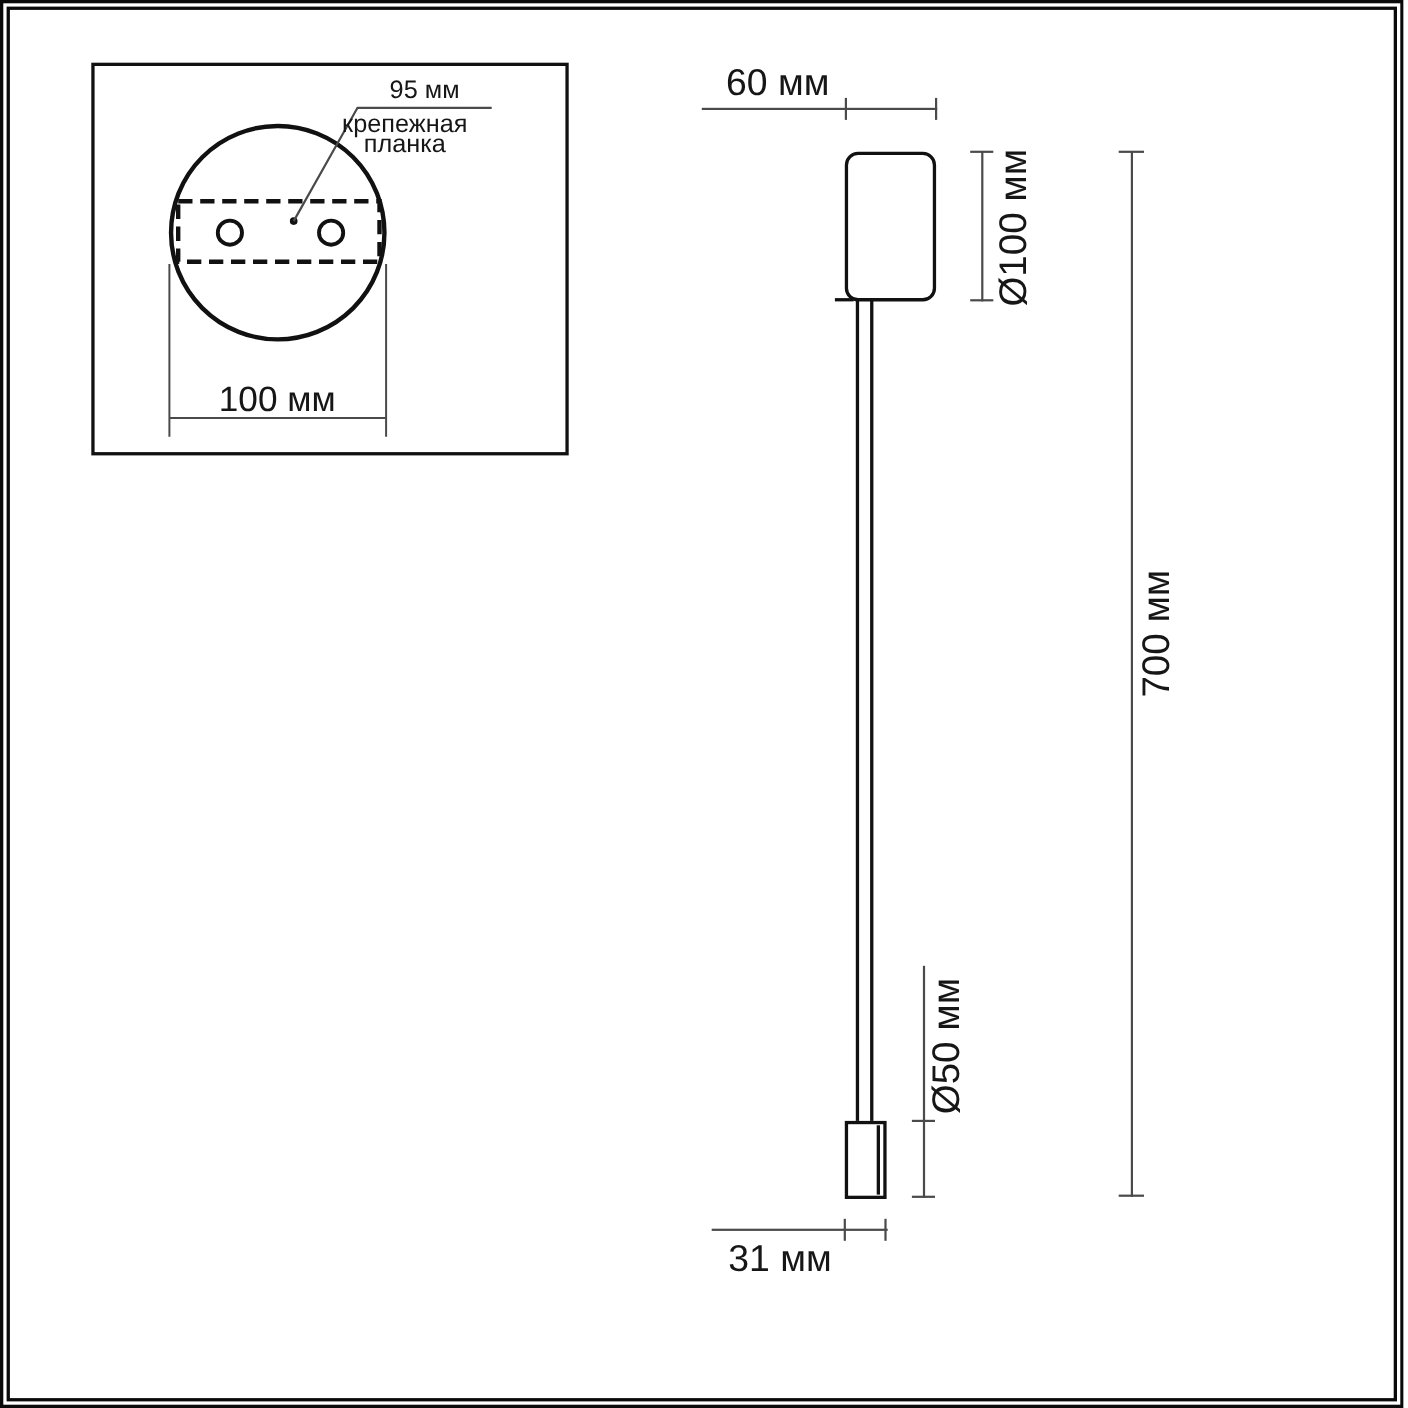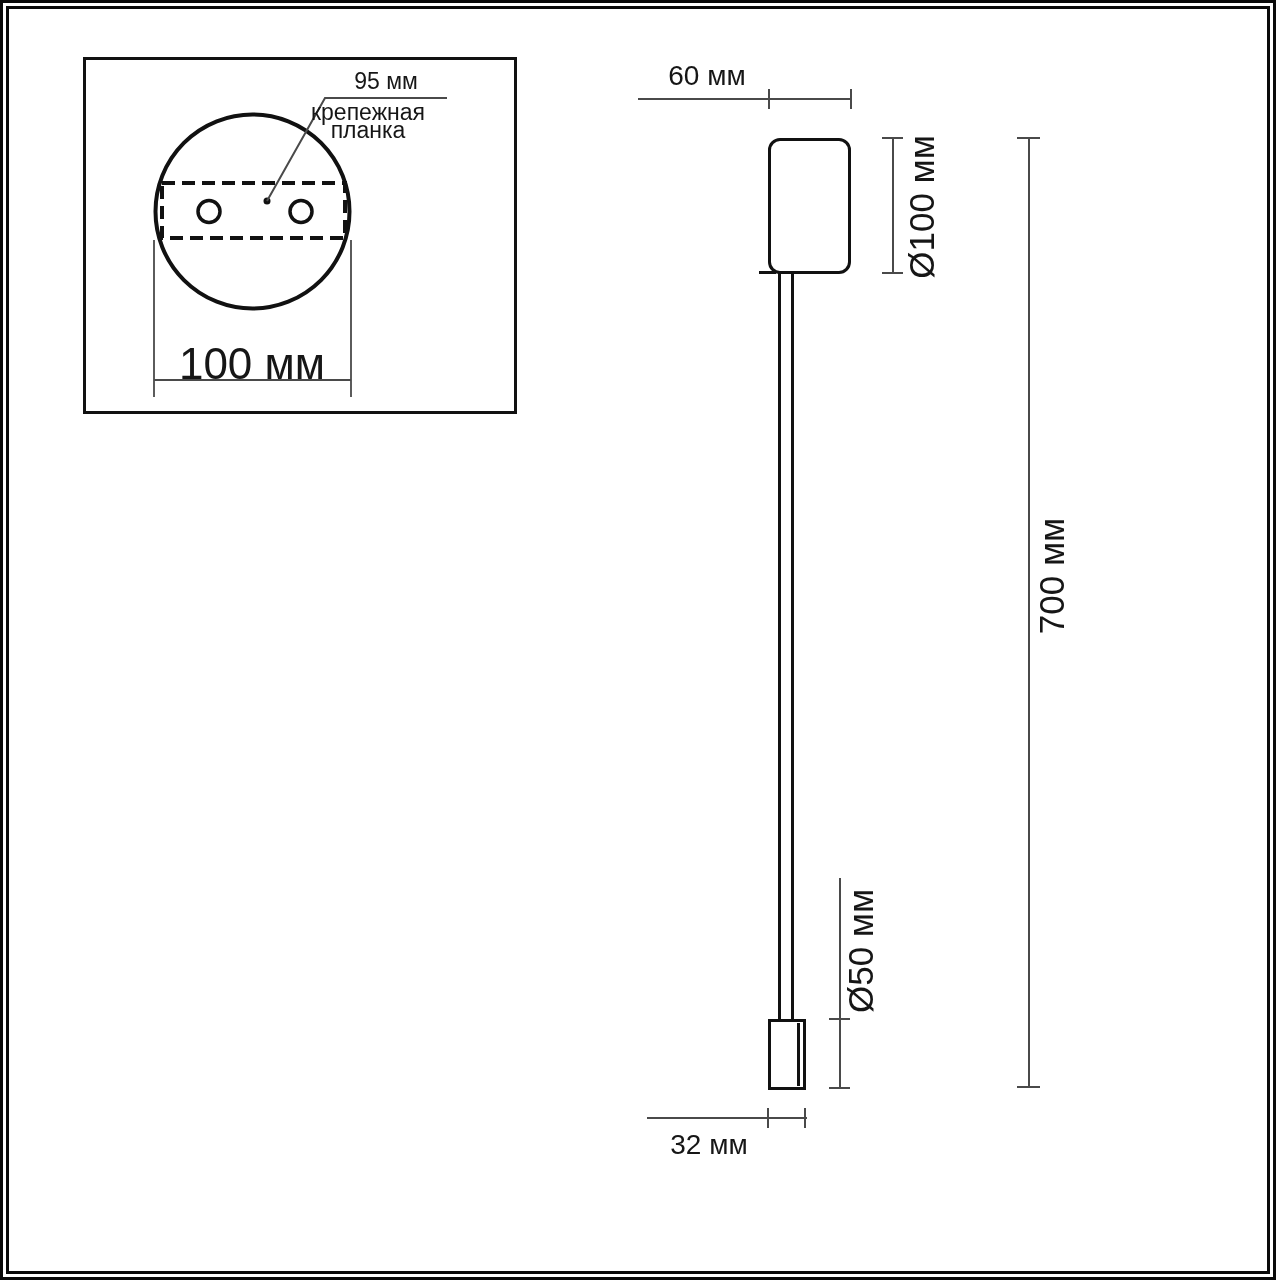--- a/index.html
+++ b/index.html
@@ -83,21 +83,21 @@
   }
   .head-inner {
     position: absolute;
     left: 797px; top: 1023px;
     width: 3px; height: 63px;
     background: #111;
   }
   
   .dim-label {
     position: absolute;
-    font-size: 28px;
+    font-size: 34px;
     line-height: 35px;
     text-align: center;
     color: #161616;
     white-space: nowrap;
   }
   .dim-label-rot {
     position: absolute;
     font-size: 35px;
     line-height: 35px;
     color: #161616;
@@ -131,21 +131,21 @@
     <circle cx="184" cy="144" r="3.5" fill="#111"></circle>
     <polyline points="184,144 242,41 364,41" fill="none" stroke="#4a4a4a" stroke-width="2"></polyline>
 
     <line x1="71" y1="183" x2="71" y2="340" stroke="#4a4a4a" stroke-width="1.8"></line>
     <line x1="268" y1="183" x2="268" y2="340" stroke="#4a4a4a" stroke-width="1.8"></line>
     <line x1="71" y1="323" x2="268" y2="323" stroke="#4a4a4a" stroke-width="1.8"></line>
   </svg>
 
   <div class="small-label" style="left:306px; top:72px; width:160px;">95 мм</div>
   <div class="small-label" style="left:305px; top:103px; width:126px;">крепежная планка</div>
-  <div class="dim-label" style="left:172px; top:346px; width:160px; font-size:44px;">100 мм</div>
+  <div class="dim-label" style="left:172px; top:346px; width:160px; font-size:32px;">100 мм</div>
 
   <div class="hline" style="left:638px; top:98px; width:214px; height:2px;"></div>
   <div class="tick-v" style="left:768px; top:89px; width:2px; height:20px;"></div>
   <div class="tick-v" style="left:850px; top:89px; width:2px; height:20px;"></div>
   <div class="dim-label" style="left:627px; top:58px; width:160px;">60 мм</div>
 
   <div class="vline" style="left:892px; top:138px; width:2px; height:136px;"></div>
   <div class="tick-h" style="left:882px; top:137px; width:21px; height:2px;"></div>
   <div class="tick-h" style="left:882px; top:272px; width:21px; height:2px;"></div>
   <div class="dim-label-rot" style="left:921px; top:207px;">Ø100 мм</div>
@@ -156,21 +156,21 @@
   <div class="dim-label-rot" style="left:1051px; top:576px;">700 мм</div>
 
   <div class="vline" style="left:839px; top:878px; width:2px; height:211px;"></div>
   <div class="tick-h" style="left:829px; top:1018px; width:21px; height:2px;"></div>
   <div class="tick-h" style="left:829px; top:1087px; width:21px; height:2px;"></div>
   <div class="dim-label-rot" style="left:860px; top:951px;">Ø50 мм</div>
 
   <div class="hline" style="left:647px; top:1117px; width:160px; height:2px;"></div>
   <div class="tick-v" style="left:767px; top:1108px; width:2px; height:20px;"></div>
   <div class="tick-v" style="left:804px; top:1108px; width:2px; height:20px;"></div>
-  <div class="dim-label" style="left:629px; top:1127px; width:160px;">32 мм</div>
+  <div class="dim-label" style="left:629px; top:1127px; width:160px;">31 мм</div>
 
   <div class="rod"></div>
   <div class="canopy"></div>
   <div class="canopy-lip"></div>
   <div class="head"></div>
   <div class="head-inner"></div>
 
   <div class="frame-outer"></div>
   <div class="frame-inner"></div>
 

